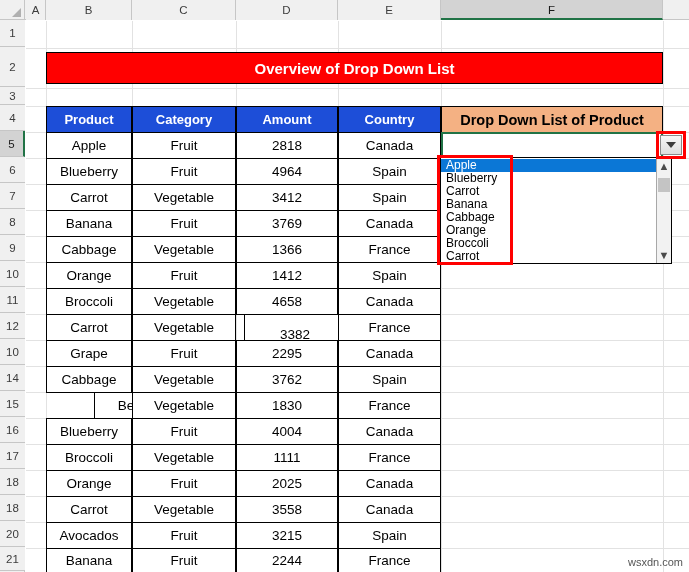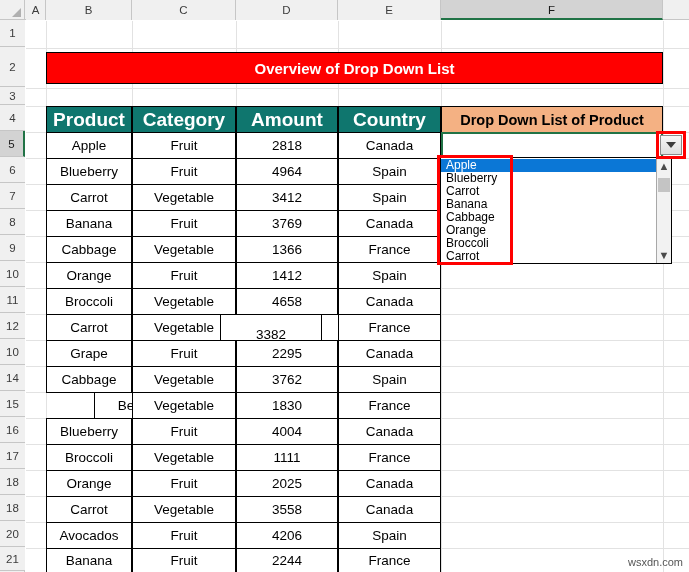--- a/index.html
+++ b/index.html
@@ -118,24 +118,24 @@
     display: flex;
     align-items: center;
     justify-content: center;
     font-size: 13.5px;
     color: #000000;
     background: #ffffff;
     overflow: hidden;
     white-space: nowrap;
   }
   .cell.hdr {
-    background: #0f766e;
+    background: #1d4ed8;
     color: #ffffff;
     font-weight: bold;
-    font-size: 19px;
+    font-size: 13px;
   }
   .cell.hdr-f {
     background: #f4b183;
     color: #000000;
     font-weight: bold;
     font-size: 14.5px;
     border: 1px solid #000000;
   }
 
   
@@ -320,21 +320,21 @@
       <div class="cell" style="left: 46px; top: 262px; width: 86px; height: 27px;">Orange</div>
       <div class="cell" style="left: 132px; top: 262px; width: 104px; height: 27px;">Fruit</div>
       <div class="cell" style="left: 236px; top: 262px; width: 102px; height: 27px;">1412</div>
       <div class="cell" style="left: 338px; top: 262px; width: 103px; height: 27px;">Spain</div>
       <div class="cell" style="left: 46px; top: 288px; width: 86px; height: 27px;">Broccoli</div>
       <div class="cell" style="left: 132px; top: 288px; width: 104px; height: 27px;">Vegetable</div>
       <div class="cell" style="left: 236px; top: 288px; width: 102px; height: 27px;">4658</div>
       <div class="cell" style="left: 338px; top: 288px; width: 103px; height: 27px;">Canada</div>
       <div class="cell" style="left: 46px; top: 314px; width: 86px; height: 27px;">Carrot</div>
       <div class="cell" style="left: 132px; top: 314px; width: 104px; height: 27px;">Vegetable</div>
-      <div class="cell" style="left: 220px; top: 314px; width: 102px; height: 41px;">3382</div>
+      <div class="cell" style="left: 244px; top: 314px; width: 102px; height: 41px;">3382</div>
       <div class="cell" style="left: 338px; top: 314px; width: 103px; height: 27px;">France</div>
       <div class="cell" style="left: 46px; top: 340px; width: 86px; height: 27px;">Grape</div>
       <div class="cell" style="left: 132px; top: 340px; width: 104px; height: 27px;">Fruit</div>
       <div class="cell" style="left: 236px; top: 340px; width: 102px; height: 27px;">2295</div>
       <div class="cell" style="left: 338px; top: 340px; width: 103px; height: 27px;">Canada</div>
       <div class="cell" style="left: 46px; top: 366px; width: 86px; height: 27px;">Cabbage</div>
       <div class="cell" style="left: 132px; top: 366px; width: 104px; height: 27px;">Vegetable</div>
       <div class="cell" style="left: 236px; top: 366px; width: 102px; height: 27px;">3762</div>
       <div class="cell" style="left: 338px; top: 366px; width: 103px; height: 27px;">Spain</div>
       <div class="cell" style="left: 46px; top: 392px; width: 86px; height: 27px; margin-left: 48px;">Beans</div>
@@ -352,21 +352,21 @@
       <div class="cell" style="left: 46px; top: 470px; width: 86px; height: 27px;">Orange</div>
       <div class="cell" style="left: 132px; top: 470px; width: 104px; height: 27px;">Fruit</div>
       <div class="cell" style="left: 236px; top: 470px; width: 102px; height: 27px;">2025</div>
       <div class="cell" style="left: 338px; top: 470px; width: 103px; height: 27px;">Canada</div>
       <div class="cell" style="left: 46px; top: 496px; width: 86px; height: 27px;">Carrot</div>
       <div class="cell" style="left: 132px; top: 496px; width: 104px; height: 27px;">Vegetable</div>
       <div class="cell" style="left: 236px; top: 496px; width: 102px; height: 27px;">3558</div>
       <div class="cell" style="left: 338px; top: 496px; width: 103px; height: 27px;">Canada</div>
       <div class="cell" style="left: 46px; top: 522px; width: 86px; height: 27px;">Avocados</div>
       <div class="cell" style="left: 132px; top: 522px; width: 104px; height: 27px;">Fruit</div>
-      <div class="cell" style="left: 236px; top: 522px; width: 102px; height: 27px;">4206</div>
+      <div class="cell" style="left: 236px; top: 522px; width: 102px; height: 27px;">3215</div>
       <div class="cell" style="left: 338px; top: 522px; width: 103px; height: 27px;">Spain</div>
       <div class="cell" style="left: 46px; top: 548px; width: 86px; height: 25px;">Banana</div>
       <div class="cell" style="left: 132px; top: 548px; width: 104px; height: 25px;">Fruit</div>
       <div class="cell" style="left: 236px; top: 548px; width: 102px; height: 25px;">2244</div>
       <div class="cell" style="left: 338px; top: 548px; width: 103px; height: 25px;">France</div>
     </div>
 
   <div class="active-cell" style="left:441px; top:132px; width:222px; height:27px;"></div>
 
   <div class="dd-button" style="left:660px; top:135px; width:22px; height:20px;">

